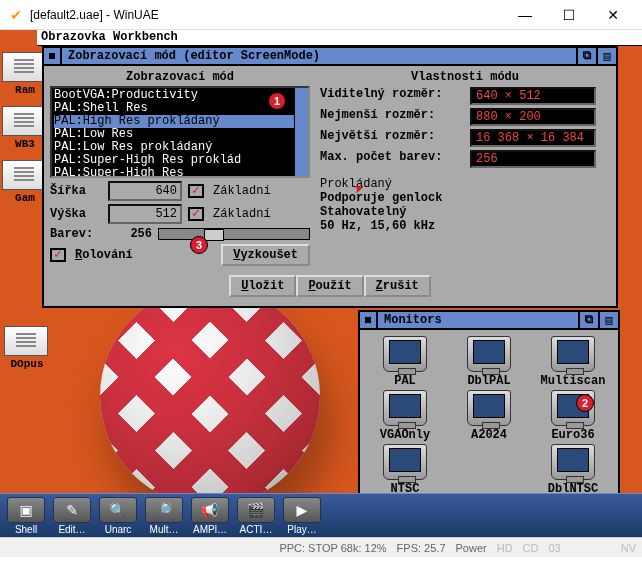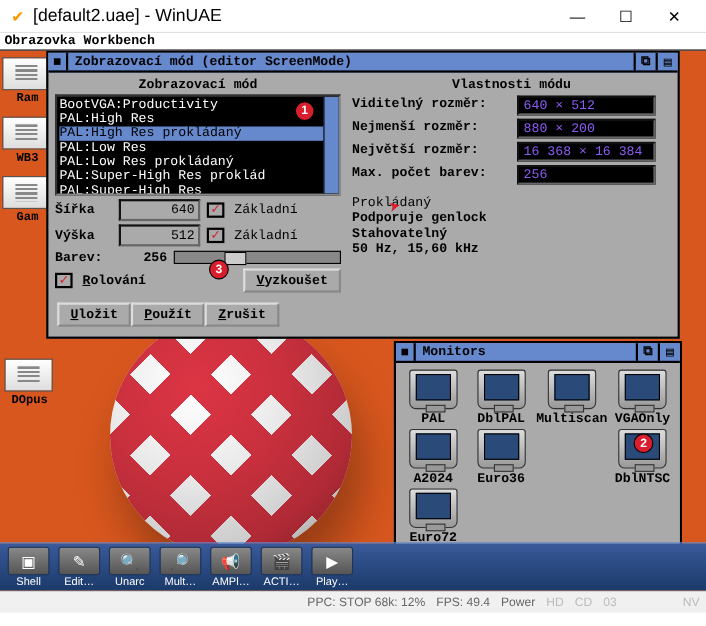--- a/index.html
+++ b/index.html
@@ -1,22 +1,22 @@
 <!DOCTYPE html>
 <html><head>
 <meta charset="utf-8">
 <style>
 * { box-sizing: border-box; margin: 0; padding: 0; }
 body { font-family: Tahoma, Verdana, sans-serif; font-size: 11px; background: #fff; width: 642px; height: 569px; position: relative; overflow: hidden; }
 .win-titlebar { height: 30px; background: #fff; border-bottom: 1px solid #e0e0e0; display: flex; align-items: center; padding: 0 8px; }
 .win-icon { width: 16px; height: 16px; margin-right: 6px; display: flex; align-items: center; justify-content: center; color: #ff9800; font-size: 14px; }
-.win-title { flex: 1; font-size: 16px; }
+.win-title { flex: 1; font-size: 12px; }
 .win-controls { display: flex; gap: 2px; }
 .win-btn { width: 42px; height: 22px; display: flex; align-items: center; justify-content: center; font-size: 14px; cursor: pointer; }
-.wb-area { position: relative; height: 507px; background: #d8571e; overflow: hidden; }
+.wb-area { position: relative; height: 507px; background: #d8571e; overflow: hidden; padding-left: 37px; }
 .wb-header { height: 16px; background: #fff; border-bottom: 1px solid #000; font-family: 'Courier New', monospace; font-size: 12px; font-weight: bold; padding-left: 4px; line-height: 15px; }
 .desktop { position: absolute; top: 16px; left: 0; right: 0; bottom: 44px; }
 .ball { position: absolute; left: 100px; top: 240px; width: 220px; height: 220px; border-radius: 50%; background: radial-gradient(circle at 35% 30%, #fff 0%, #f5f5f5 20%, #e8e8e8 40%, #ccc 70%, #888 100%); overflow: hidden; box-shadow: 10px 30px 40px rgba(0,0,0,0.3); }
 .ball::before { content: ''; position: absolute; inset: 0; background-image: repeating-linear-gradient(45deg, #d91e2e 0 26px, transparent 26px 52px), repeating-linear-gradient(-45deg, #d91e2e 0 26px, transparent 26px 52px); opacity: 0.9; mix-blend-mode: multiply; }
 .wb-icon { position: absolute; width: 46px; text-align: center; font-family: 'Courier New', monospace; font-size: 11px; font-weight: bold; color: #000; }
 .wb-icon-img { width: 44px; height: 30px; background: linear-gradient(#fff,#ddd); border: 1px solid #555; margin-bottom: 2px; display: flex; align-items: center; justify-content: center; }
 .wb-icon-img::before { content: ''; width: 20px; height: 16px; background: repeating-linear-gradient(#888 0 2px, transparent 2px 4px); }
 .amiga-win { position: absolute; background: #aaa; border: 2px solid #000; font-family: 'Courier New', monospace; font-size: 12px; }
 .amiga-titlebar { height: 18px; background: #6688cc; border-bottom: 2px solid #000; display: flex; align-items: center; color: #000; font-weight: bold; }
 .amiga-close { width: 18px; height: 16px; border-right: 2px solid #000; display: flex; align-items: center; justify-content: center; cursor: pointer; }
@@ -32,28 +32,28 @@
 .mode-list .sel { background: #6688cc; color: #000; }
 .mode-row { display: flex; align-items: center; gap: 6px; margin: 3px 0; }
 .mode-label { width: 52px; font-weight: bold; }
 .num-field { background: #aaa; border: 2px inset #666; width: 74px; padding: 1px 3px; text-align: right; font-family: inherit; font-size: 12px; }
 .checkbox { width: 16px; height: 14px; border: 2px solid #000; background: #aaa; display: inline-flex; align-items: center; justify-content: center; margin-right: 3px; cursor: pointer; }
 .checkbox.checked::before { content: '✓'; color: #d91e2e; font-weight: bold; font-size: 13px; line-height: 10px; }
 .slider { height: 12px; background: #888; border: 1px solid #000; flex: 1; position: relative; }
 .slider::before { content:''; position:absolute; left:30%; top:0; width:18px; height:10px; background:#ccc; border:1px solid #000; }
 .amiga-btn { border: 2px outset #ddd; background: #aaa; padding: 2px 10px; font-family: inherit; font-size: 12px; font-weight: bold; cursor: pointer; }
 .amiga-btn u { text-decoration: underline; }
-.btn-row { display: flex; justify-content: flex-start; padding: 4px 8px; }
+.btn-row { display: flex; justify-content: center; padding: 4px 8px; }
 .prop-row { display: flex; margin: 3px 0; }
 .prop-label { width: 150px; font-weight: bold; }
-.prop-val { background: #000; color: #8b5cf6; border: 2px inset #666; padding: 0 4px; width: 126px; }
+.prop-val { background: #000; color: #ef4444; border: 2px inset #666; padding: 0 4px; width: 126px; }
 .red-badge { position: absolute; width: 18px; height: 18px; border-radius: 50%; background: #d91e2e; color: #fff; font-weight: bold; font-size: 11px; display: flex; align-items: center; justify-content: center; border: 1px solid #000; z-index: 50; }
 .mon-win { top: 264px; left: 358px; width: 262px; height: 200px; }
 .mon-body { padding: 6px 4px; background: #aaa; height: calc(100% - 18px); }
-.mon-grid { display: grid; grid-template-columns: repeat(4, 1fr); gap: 2px 2px; }
+.mon-grid { display: grid; grid-template-columns: repeat(3, 1fr); gap: 2px 2px; }
 .mon-item { text-align: center; font-weight: bold; }
 .mon-icon { width: 44px; height: 36px; margin: 0 auto 2px; background: linear-gradient(#ddd,#999); border: 1px solid #333; border-radius: 3px 3px 6px 6px; position: relative; }
 .mon-icon::before { content:''; position:absolute; top:3px; left:5px; right:5px; height:22px; background:#2a4a7a; border:1px solid #000; }
 .mon-icon::after { content:''; position:absolute; bottom:-4px; left:14px; width:16px; height:5px; background:#999; border:1px solid #333; }
 .dock { position: absolute; bottom: 0; left: 0; right: 0; height: 44px; background: linear-gradient(#3a5a9a,#1a3a6a); border-top: 1px solid #6688cc; display: flex; align-items: center; padding: 2px 4px; }
 .dock-item { width: 44px; text-align: center; color: #fff; font-size: 10px; margin-right: 2px; }
 .dock-icon { width: 38px; height: 26px; margin: 0 auto 1px; background: linear-gradient(#888,#555); border: 1px solid #223355; border-radius: 3px; display:flex;align-items:center;justify-content:center;color:#fff;font-size:14px; }
 .statusbar { height: 20px; background: #f0f0f0; border-top: 1px solid #ccc; display: flex; align-items: center; font-size: 11px; color: #666; padding: 0 6px; gap: 10px; }
 .statusbar .dim { color: #bbb; }
 .scrollbar-v { position: absolute; right: 0; top: 0; bottom: 0; width: 14px; background: #6688cc; border-left: 1px solid #000; }
@@ -89,21 +89,21 @@
         <div class="amiga-gadgets">
           <div class="amiga-gadget">⧉</div>
           <div class="amiga-gadget">▤</div>
         </div>
       </div>
       <div class="sm-body">
         <div class="sm-col" style="flex:0 0 260px">
           <div class="grp-title">Zobrazovací mód</div>
           <div class="mode-list">
             <div>BootVGA:Productivity</div>
-            <div>PAL:High Res</div>
+            <div>PAL:Shell Res</div>
             <div class="sel">PAL:High Res prokládaný</div>
             <div>PAL:Low Res</div>
             <div>PAL:Low Res prokládaný</div>
             <div>PAL:Super-High Res proklád</div>
             <div>PAL:Super-High Res</div>
             <div class="scrollbar-v"></div>
           </div>
           <div class="mode-row">
             <span class="mode-label">Šířka</span>
             <input class="num-field" value="640" style="">
@@ -192,20 +192,24 @@
               <div class="mon-icon"></div>
               <div>VGAOnly</div>
             </div>
             <div class="mon-item">
               <div class="mon-icon"></div>
               <div>A2024</div>
             </div>
             <div class="mon-item">
               <div class="mon-icon"></div>
               <div>Euro36</div>
+            </div>
+            <div class="mon-item">
+              <div class="mon-icon"></div>
+              <div>NTSC</div>
             </div>
             <div class="mon-item"></div>
             <div class="mon-item">
               <div class="mon-icon"></div>
               <div>DblNTSC</div>
             </div>
             <div class="mon-item">
               <div class="mon-icon"></div>
               <div>Euro72</div>
             </div>
@@ -222,20 +226,20 @@
     <div class="dock-item"><div class="dock-icon">🔎</div><span>Mult…</span></div>
     <div class="dock-item"><div class="dock-icon">📢</div><span>AMPl…</span></div>
     <div class="dock-item"><div class="dock-icon">🎬</div><span>ACTI…</span></div>
     <div class="dock-item"><div class="dock-icon">▶</div><span>Play…</span></div>
   </div>
 </div>
 
 <div class="statusbar">
   <span style="flex:1"></span>
   <span>PPC: STOP 68k: 12%</span>
-  <span>FPS: 49.4</span>
+  <span>FPS: 25.7</span>
   <span>Power</span>
   <span class="dim">HD</span>
   <span class="dim">CD</span>
   <span class="dim">03</span>
   <span style="width:40px"></span>
   <span class="dim">NV</span>
 </div>
 
 </body></html>

